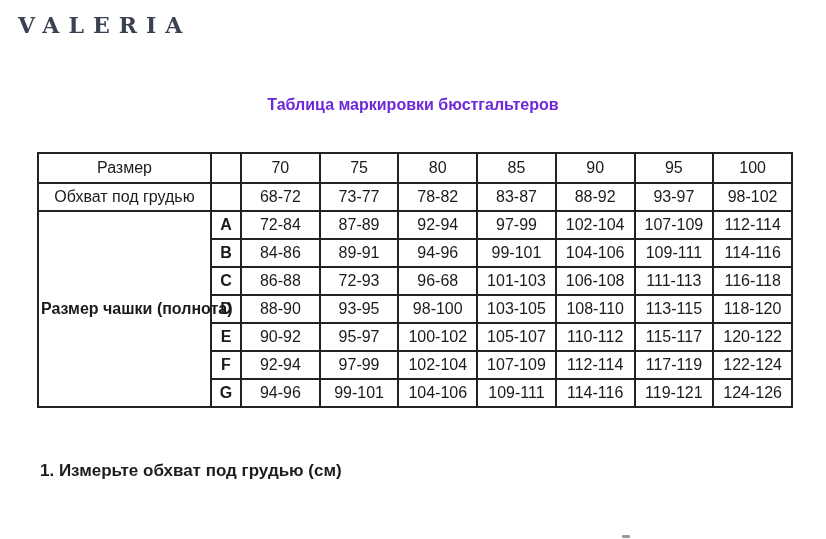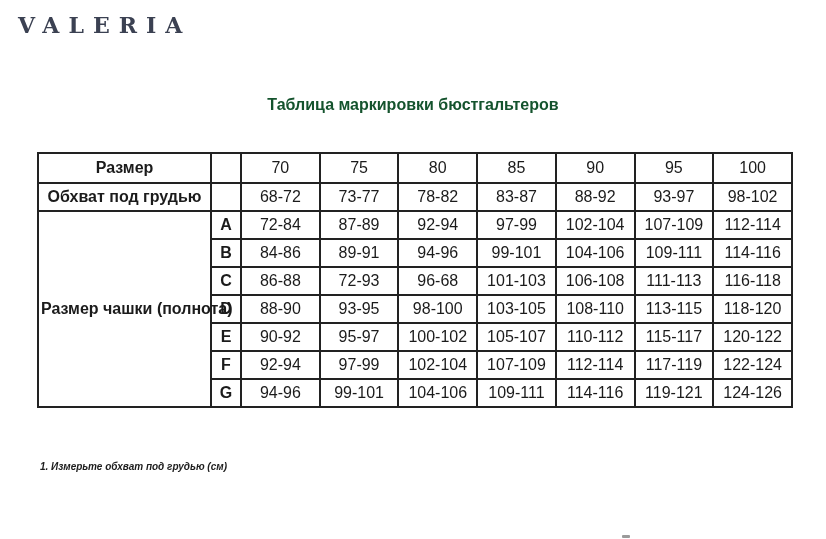--- a/index.html
+++ b/index.html
@@ -27,21 +27,21 @@
     letter-spacing:9px;
     color:var(--logo);
     text-shadow:0.5px 0 0 #ffffff inset;
   }
   .title{
     position:absolute;
     top:96px;left:0;right:0;
     text-align:center;
     font-size:16px;
     font-weight:700;
-    color:#14532d;
+    color:#6d28d9;
   }
   .size-table{
     position:absolute;
     top:152px;left:37px;
     width:756px;
     border-collapse:collapse;
     table-layout:fixed;
   }
   .size-table td,.size-table th{
     border:2px solid var(--border);
@@ -53,45 +53,44 @@
     background:#ffffff;
     white-space:nowrap;
   }
   .size-table tr:first-child td,
   .size-table tr:first-child th{height:30px;}
   .col-label{width:173px;}
   .col-letter{width:30px;}
   .cell-label{
     background:var(--peach);
     text-align:left;
-    font-weight:700;
+    font-weight:400;
     padding-left:10px;
     white-space:normal;
   }
   .cell-peach{background:var(--peach);}
   .cell-band{background:var(--peach);font-weight:400;}
   .cell-letter{background:var(--lavender);font-weight:700;font-size:15px;}
   .cell-cup-label{
     background:var(--peach);
     text-align:left;
     font-weight:700;
     padding-left:10px;
     white-space:normal;
     line-height:1.45;
   }
   .notes{
     position:absolute;
     top:461px;left:40px;
   }
   .note{
-    font-size:10px;
+    font-size:17px;
     font-weight:700;
     color:#1d1d1d;
     margin-bottom:14px;
-    font-style:italic;
   }
   .bottom-dash{
     position:absolute;
     top:535px;left:622px;
     width:8px;height:3px;
     background:#9a9a9a;
     border-radius:1px;
   }
 </style>
 </head>

